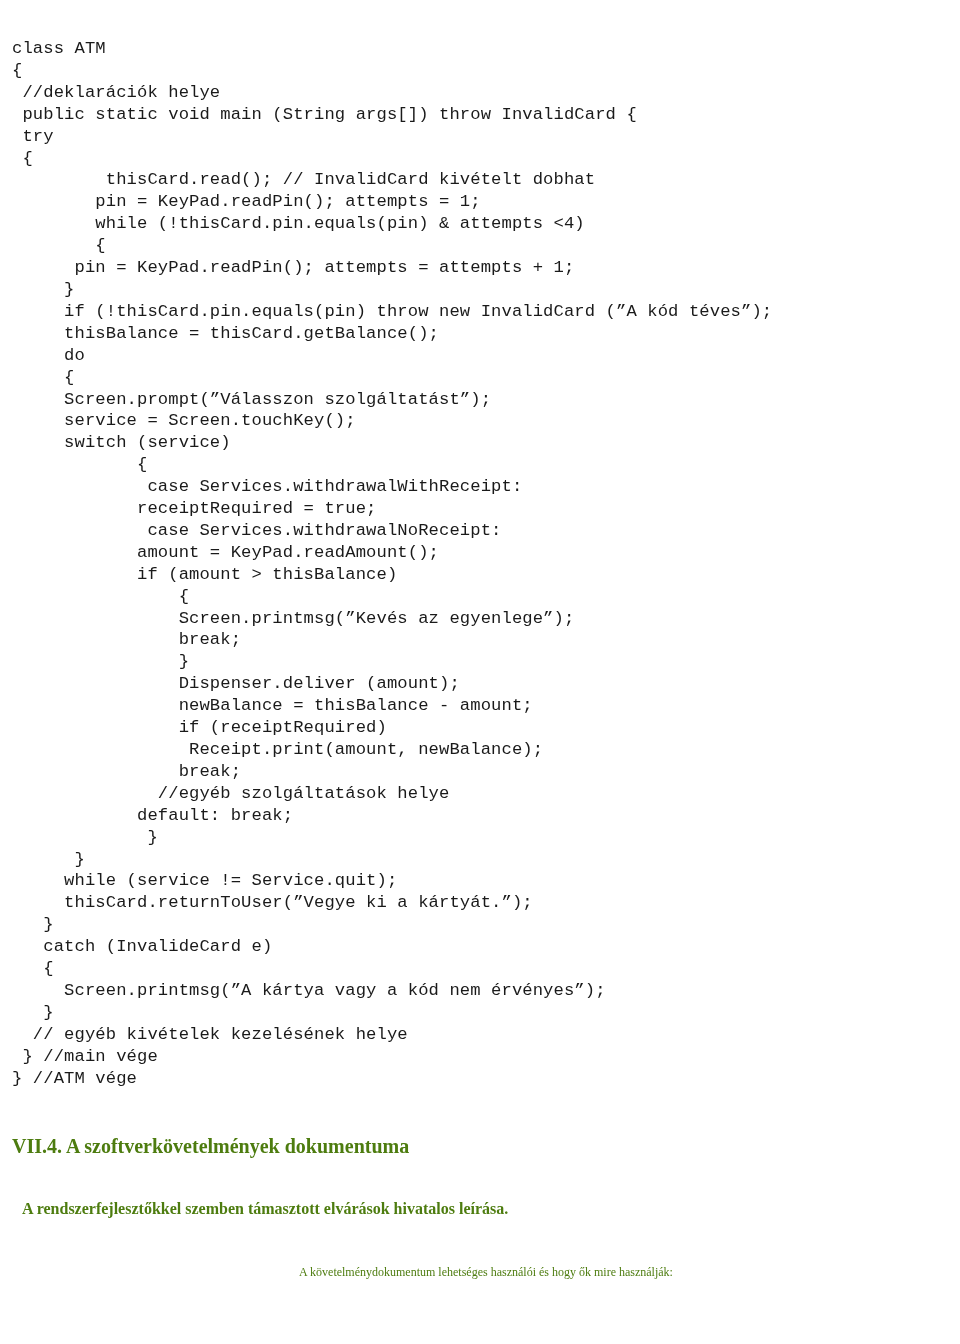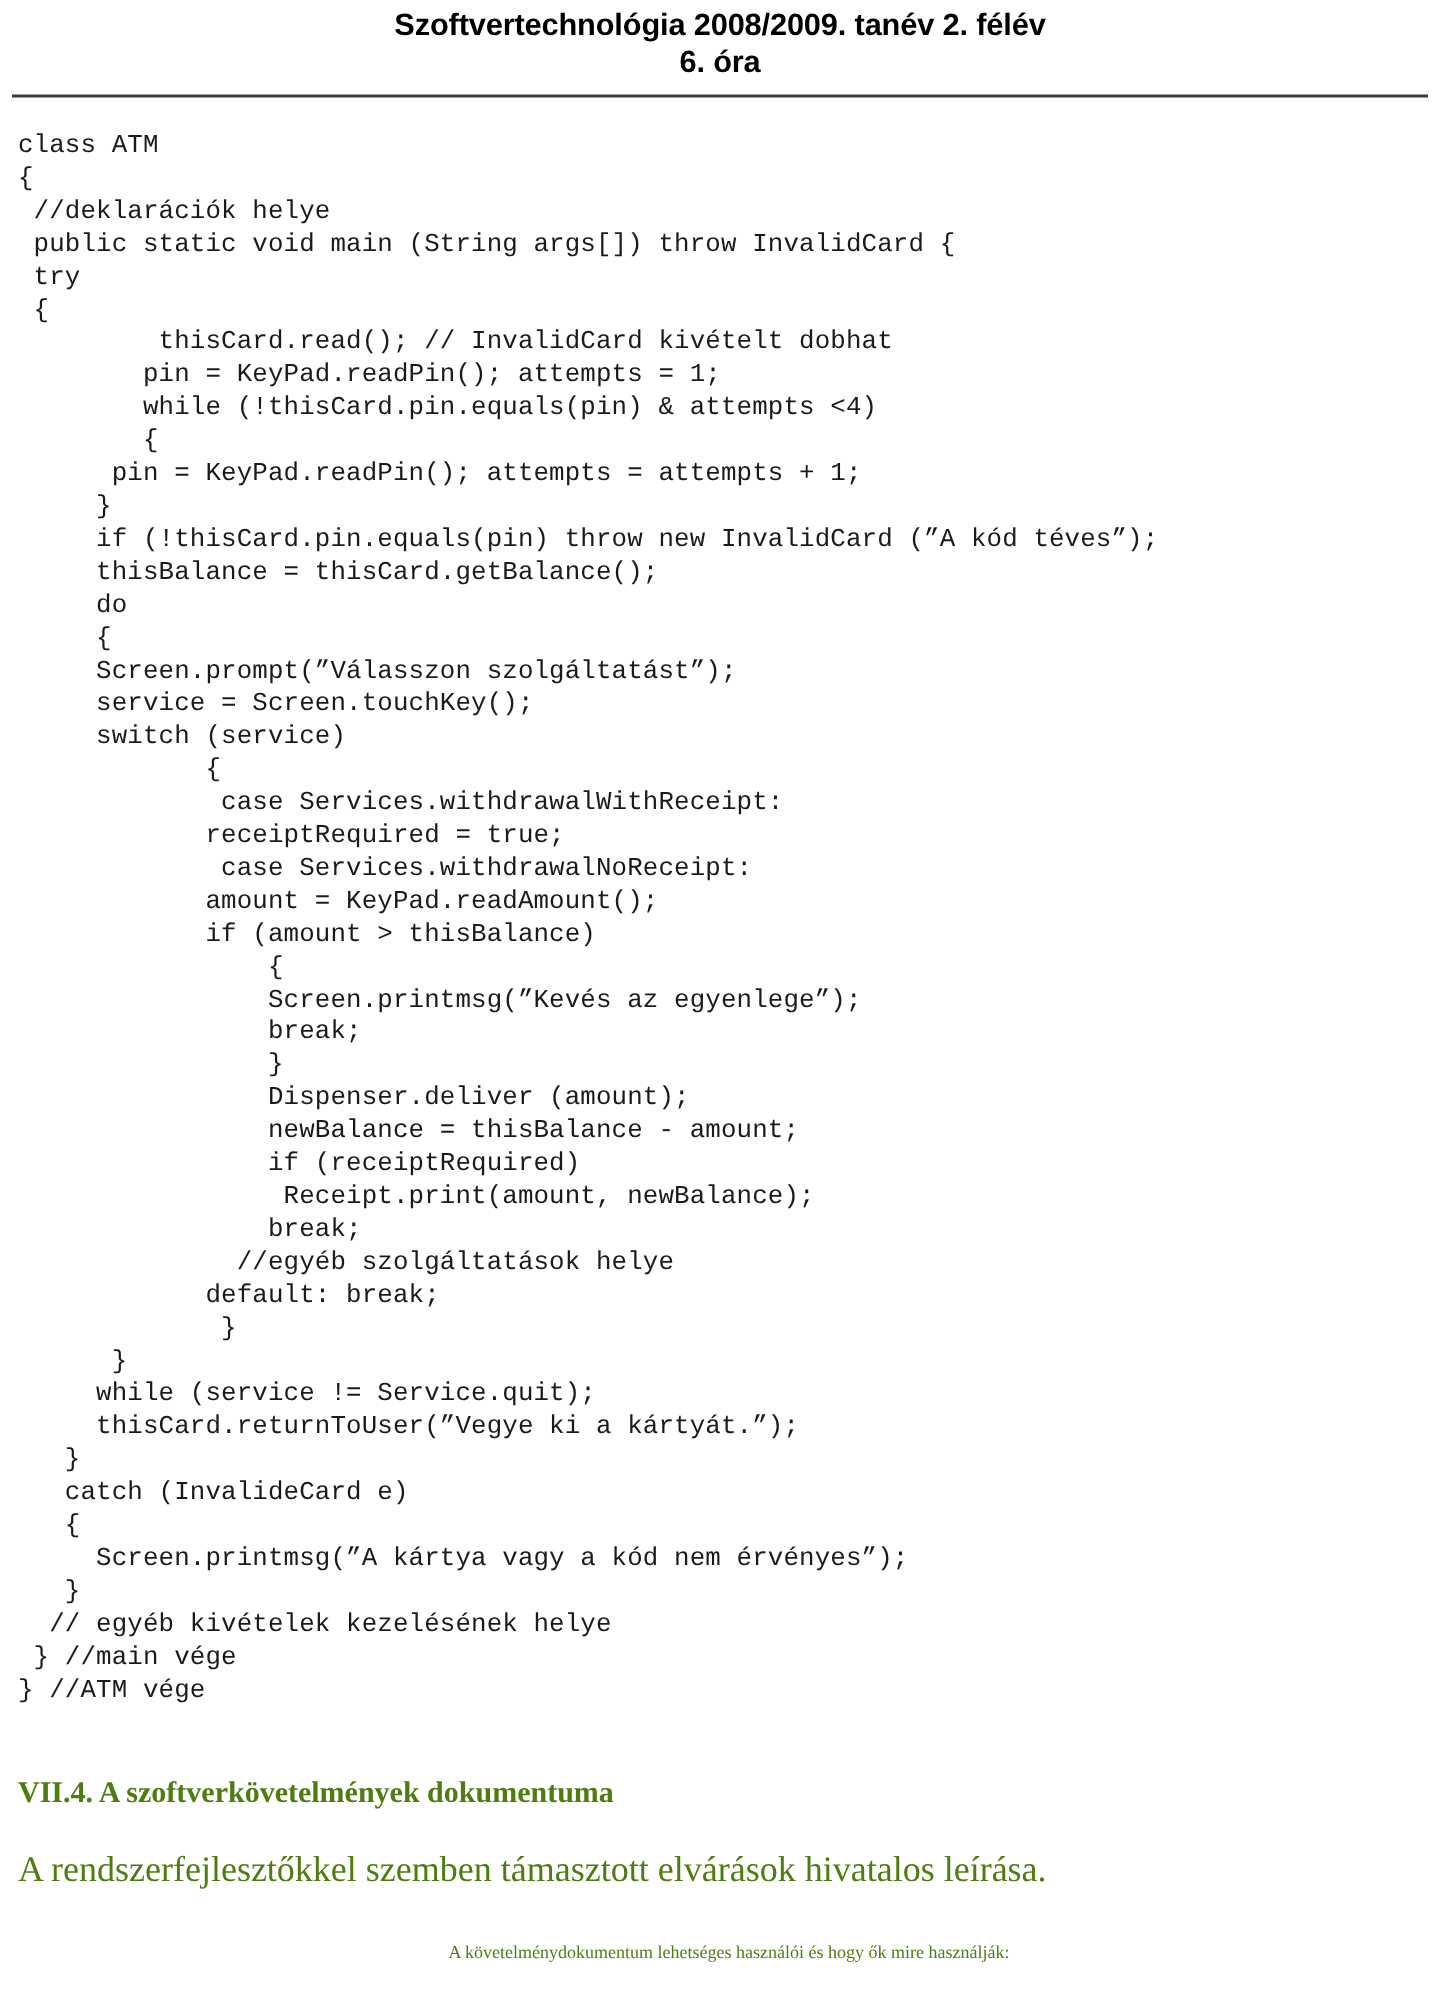--- a/index.html
+++ b/index.html
@@ -44,21 +44,21 @@
   .header-rule {
     margin: 9px 8px 0 8px;
     height: 0;
     border: 0;
     border-top: 2.5px solid #3a3a3a;
   }
 
   
   .code-block {
     margin: 0;
-    padding: 22px 0 0 12px;
+    padding: 38px 0 0 12px;
     font-family: "Liberation Mono", "DejaVu Sans Mono", monospace;
     font-size: 17.2px;
     line-height: 21.9px;
     color: #1a1a1a;
     white-space: pre;
     letter-spacing: 0.1px;
   }
 
   .code-line {
     white-space: pre;
@@ -74,46 +74,41 @@
 
   .section-heading {
     font-size: 20px;
     font-weight: bold;
     line-height: 25px;
     margin: 0;
     padding-top: 44px;
   }
 
   .lead-bold {
-    font-size: 24px;
-    font-weight: normal;
+    font-size: 16px;
+    font-weight: bold;
     line-height: 25px;
-    margin: 0;
+    margin: 10px;
     padding-top: 27px;
   }
 
   .body-text {
     font-size: 12px;
     font-weight: normal;
     line-height: 25px;
     margin: 0;
     padding-top: 29px;
     text-align: center;
   }
 </style>
 </head>
 <body>
 
 <div class="page">
 
-  <div class="doc-header">
-    <div class="header-line header-line-1">Szoftvertechnológia 2008/2009. tanév 2. félév</div>
-    <div class="header-line header-line-2">6. óra</div>
-    <hr class="header-rule">
-  </div>
 
   <pre class="code-block"><span><span class="code-line">class ATM</span>
 <span class="code-line">{</span>
 <span class="code-line"> //deklarációk helye</span>
 <span class="code-line"> public static void main (String args[]) throw InvalidCard {</span>
 <span class="code-line"> try</span>
 <span class="code-line"> {</span>
 <span class="code-line">         thisCard.read(); // InvalidCard kivételt dobhat</span>
 <span class="code-line">        pin = KeyPad.readPin(); attempts = 1;</span>
 <span class="code-line">        while (!thisCard.pin.equals(pin) &amp; attempts &lt;4)</span>

